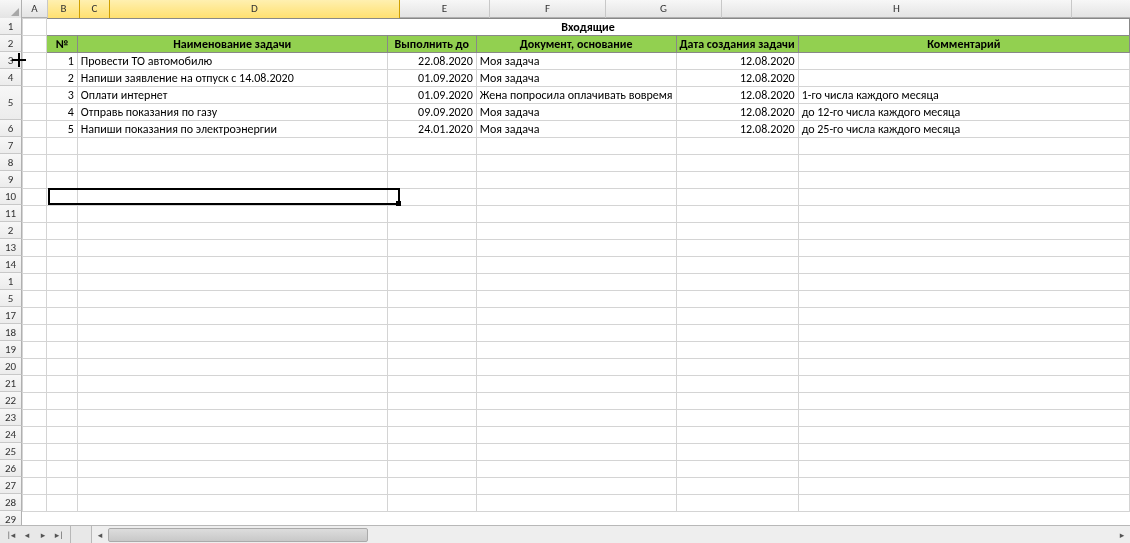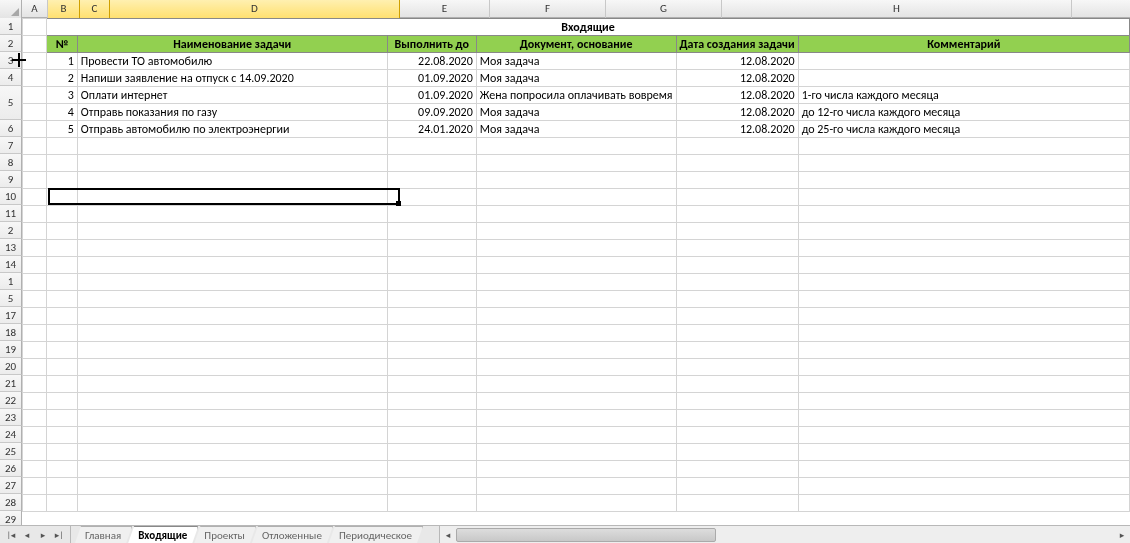--- a/index.html
+++ b/index.html
@@ -266,21 +266,21 @@
           <td class="num-cell">1</td>
           <td colspan="2">Провести ТО автомобилю</td>
           <td class="num-cell">22.08.2020</td>
           <td>Моя задача</td>
           <td class="num-cell">12.08.2020</td>
           <td></td>
         </tr>
         <tr class="bordered">
           <td style="border:1px solid #d4d4d4"></td>
           <td class="num-cell">2</td>
-          <td colspan="2">Напиши заявление на отпуск с 14.09.2020</td>
+          <td colspan="2">Напиши заявление на отпуск с 14.08.2020</td>
           <td class="num-cell">01.09.2020</td>
           <td>Моя задача</td>
           <td class="num-cell">12.08.2020</td>
           <td></td>
         </tr>
         <tr class="bordered">
           <td style="border:1px solid #d4d4d4" class="tall"></td>
           <td class="num-cell tall">3</td>
           <td colspan="2" class="tall">Оплати интернет</td>
           <td class="num-cell tall">01.09.2020</td>
@@ -293,21 +293,21 @@
           <td class="num-cell">4</td>
           <td colspan="2">Отправь показания по газу</td>
           <td class="num-cell">09.09.2020</td>
           <td>Моя задача</td>
           <td class="num-cell">12.08.2020</td>
           <td>до 12-го числа каждого месяца</td>
         </tr>
         <tr class="bordered">
           <td style="border:1px solid #d4d4d4"></td>
           <td class="num-cell">5</td>
-          <td colspan="2">Отправь автомобилю по электроэнергии</td>
+          <td colspan="2">Напиши показания по электроэнергии</td>
           <td class="num-cell">24.01.2020</td>
           <td>Моя задача</td>
           <td class="num-cell">12.08.2020</td>
           <td>до 25-го числа каждого месяца</td>
         </tr>
 
         <tr class="bordered">
               <td style="border:1px solid #d4d4d4"></td>
               <td></td>
               <td colspan="2"></td>
@@ -516,27 +516,20 @@
     <span class="w v"></span>
   </div>
 </div>
 
 <div class="tab-bar">
   <div class="tab-nav">
     <div class="tab-nav-btn">|◂</div>
     <div class="tab-nav-btn">◂</div>
     <div class="tab-nav-btn">▸</div>
     <div class="tab-nav-btn">▸|</div>
-  </div>
-  <div class="tabs">
-    <div class="tab">Главная</div>
-    <div class="tab active">Входящие</div>
-    <div class="tab">Проекты</div>
-    <div class="tab">Отложенные</div>
-    <div class="tab">Периодическое</div>
   </div>
   <div class="hscroll">
     <div class="hs-btn">◂</div>
     <div class="hs-track">
       <div class="hs-thumb"></div>
     </div>
     <div class="hs-btn">▸</div>
   </div>
 </div>
 

